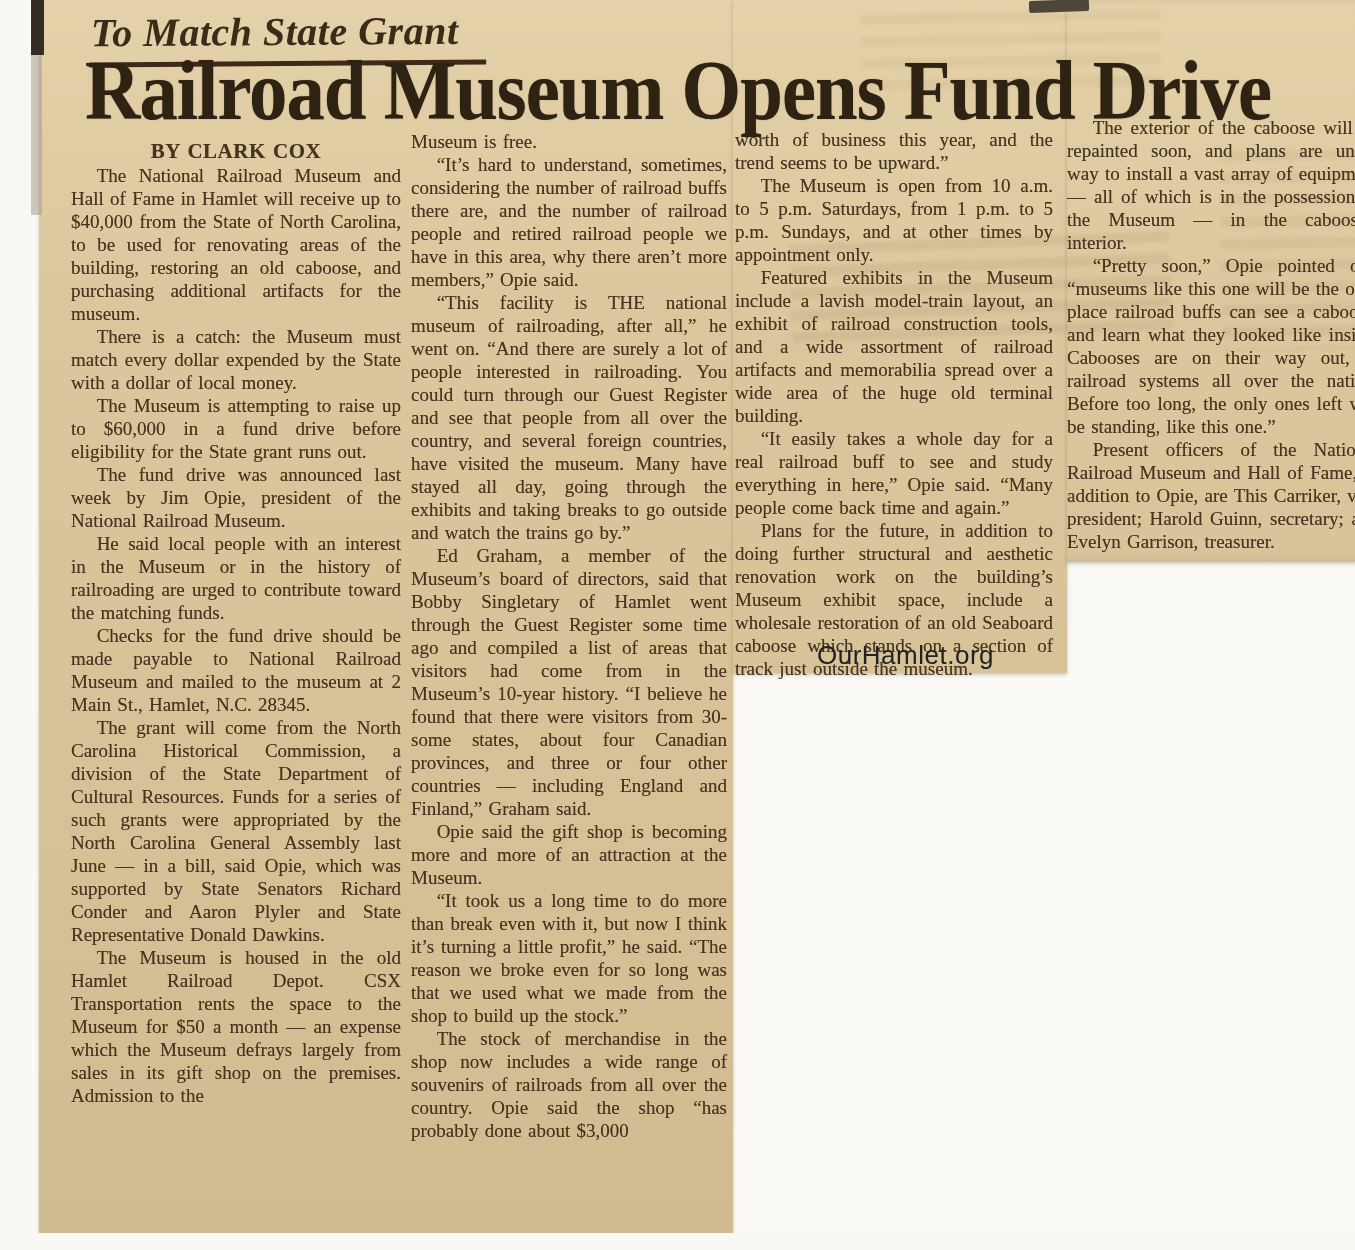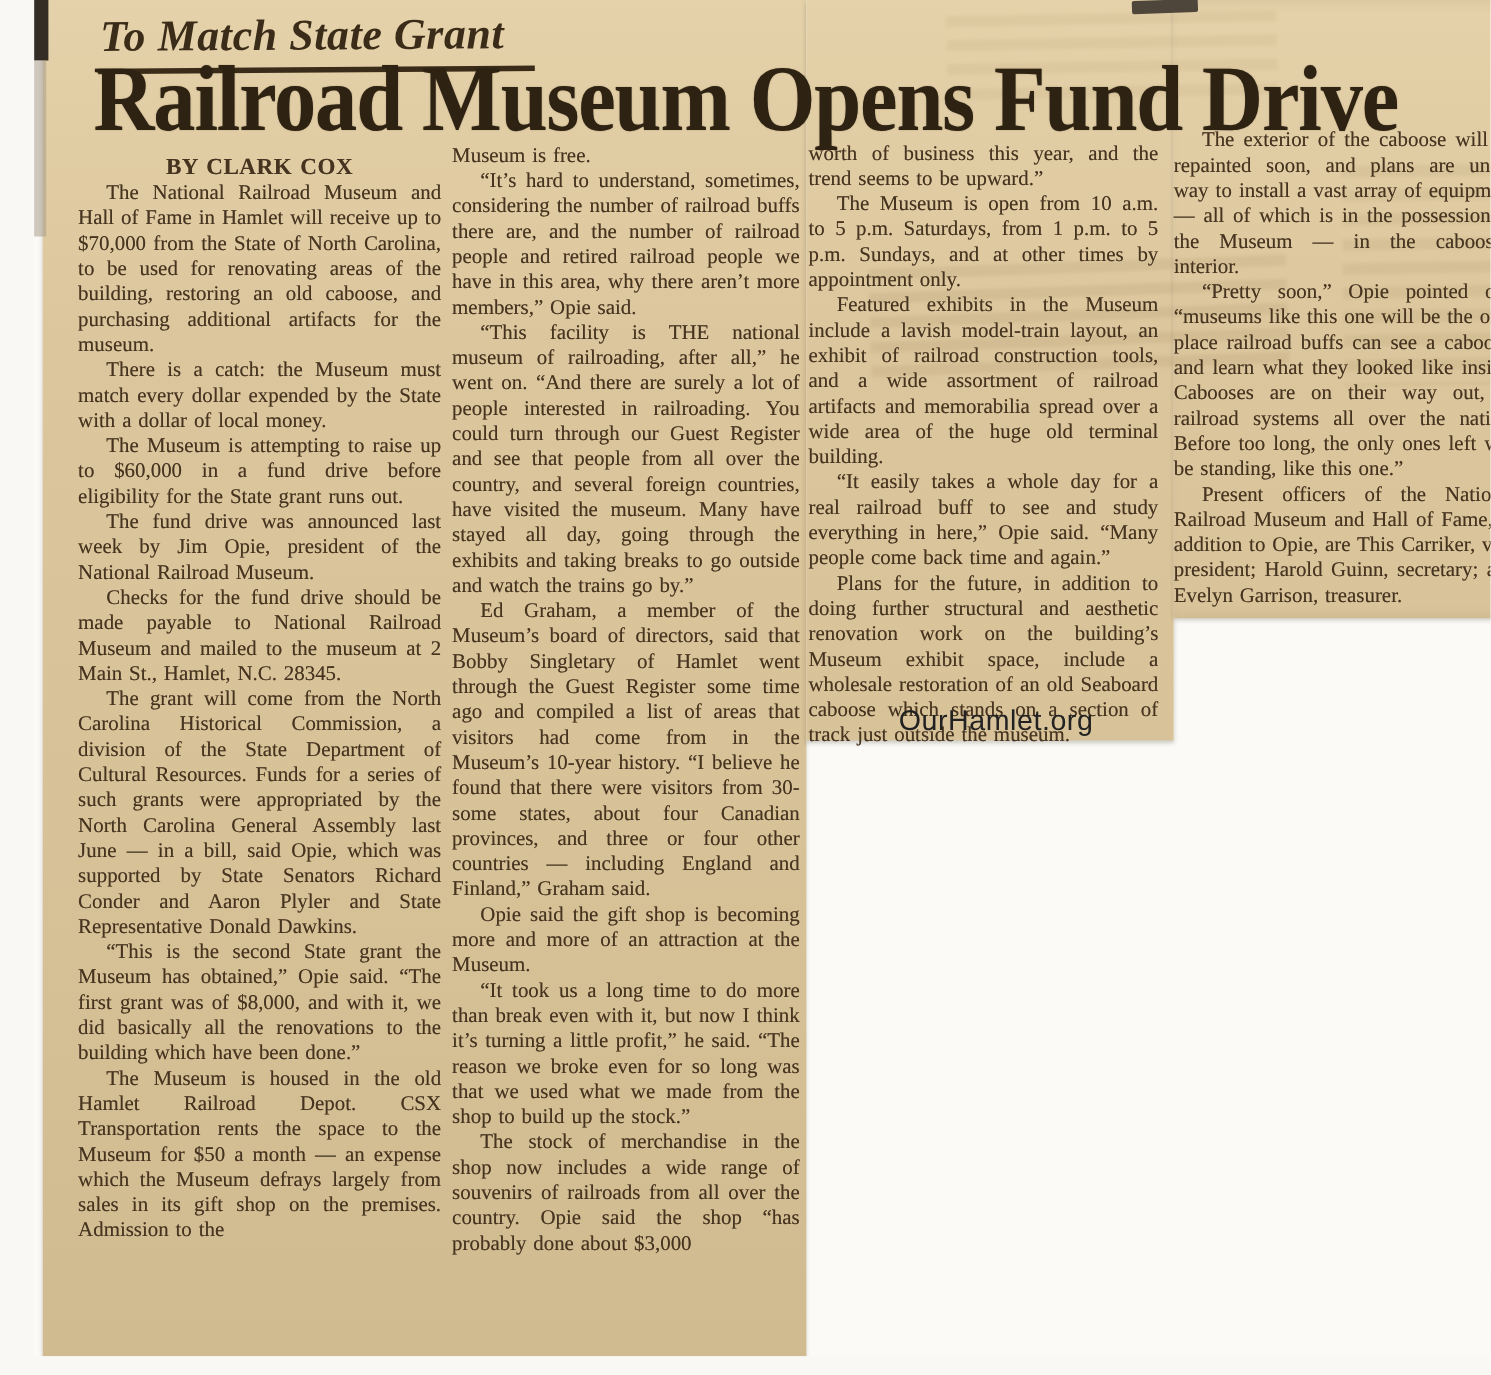--- a/index.html
+++ b/index.html
@@ -100,27 +100,27 @@
   <div class="art art-bottomline"></div>
   <div class="ghost ghost1"></div>
   <div class="ghost ghost2"></div>
   <div class="ghost ghost3"></div>
 
   <div class="kicker">To Match State Grant</div>
   <h1 class="headline">Railroad Museum Opens Fund Drive</h1>
 
   <div class="col col1">
       <p class="byline">BY CLARK COX</p>
-      <p>The National Railroad Museum and Hall of Fame in Hamlet will receive up to $70,000 from the State of North Carolina, to be used for renovating areas of the building, restoring an old caboose, and purchasing additional artifacts for the museum.</p>
+      <p>The National Railroad Museum and Hall of Fame in Hamlet will receive up to $40,000 from the State of North Carolina, to be used for renovating areas of the building, restoring an old caboose, and purchasing additional artifacts for the museum.</p>
       <p>There is a catch: the Museum must match every dollar expended by the State with a dollar of local money.</p>
       <p>The Museum is attempting to raise up to $60,000 in a fund drive before eligibility for the State grant runs out.</p>
       <p>The fund drive was announced last week by Jim Opie, president of the National Railroad Museum.</p>
+      <p>He said local people with an interest in the Museum or in the history of railroading are urged to contribute toward the matching funds.</p>
       <p>Checks for the fund drive should be made payable to National Railroad Museum and mailed to the museum at 2 Main St., Hamlet, N.C. 28345.</p>
       <p>The grant will come from the North Carolina Historical Commission, a division of the State Department of Cultural Resources. Funds for a series of such grants were appropriated by the North Carolina General Assembly last June — in a bill, said Opie, which was supported by State Senators Richard Conder and Aaron Plyler and State Representative Donald Dawkins.</p>
-      <p>“This is the second State grant the Museum has obtained,” Opie said. “The first grant was of $8,000, and with it, we did basically all the renovations to the building which have been done.”</p>
       <p>The Museum is housed in the old Hamlet Railroad Depot. CSX Transportation rents the space to the Museum for $50 a month — an expense which the Museum defrays largely from sales in its gift shop on the premises. Admission to the</p>
     </div>
   <div class="col col2">
       <p class="cont">Museum is free.</p>
       <p>“It’s hard to understand, sometimes, considering the number of railroad buffs there are, and the number of railroad people and retired railroad people we have in this area, why there aren’t more members,” Opie said.</p>
       <p>“This facility is THE national museum of railroading, after all,” he went on. “And there are surely a lot of people interested in railroading. You could turn through our Guest Register and see that people from all over the country, and several foreign countries, have visited the museum. Many have stayed all day, going through the exhibits and taking breaks to go outside and watch the trains go by.”</p>
       <p>Ed Graham, a member of the Museum’s board of directors, said that Bobby Singletary of Hamlet went through the Guest Register some time ago and compiled a list of areas that visitors had come from in the Museum’s 10-year history. “I believe he found that there were visitors from 30-some states, about four Canadian provinces, and three or four other countries — including England and Finland,” Graham said.</p>
       <p>Opie said the gift shop is becoming more and more of an attraction at the Museum.</p>
       <p>“It took us a long time to do more than break even with it, but now I think it’s turning a little profit,” he said. “The reason we broke even for so long was that we used what we made from the shop to build up the stock.”</p>
       <p>The stock of merchandise in the shop now includes a wide range of souvenirs of railroads from all over the country. Opie said the shop “has probably done about $3,000</p>

